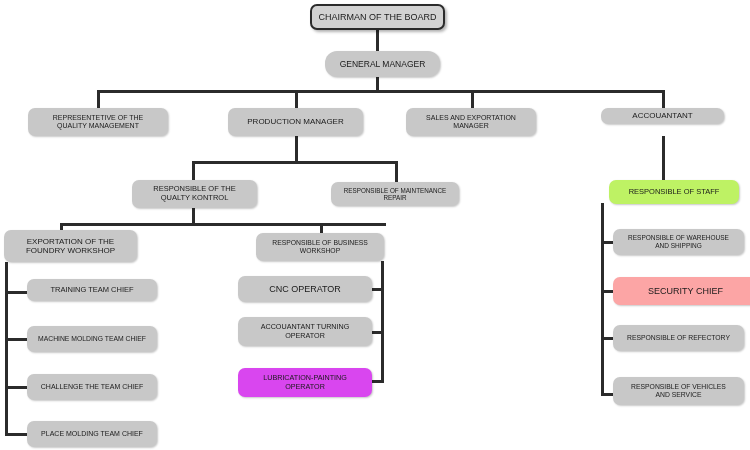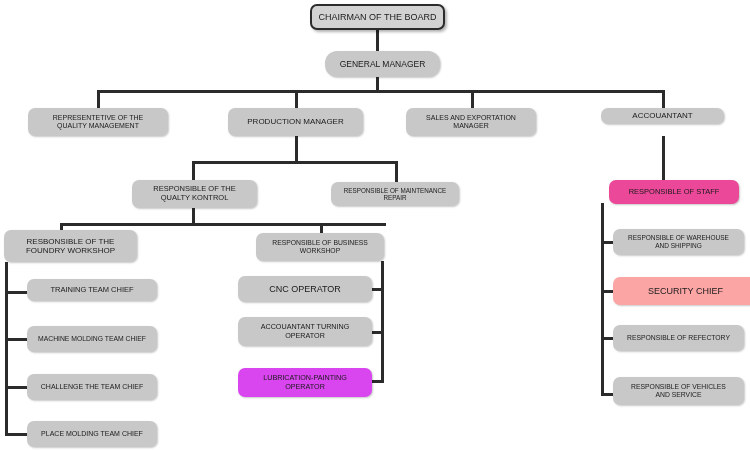--- a/index.html
+++ b/index.html
@@ -107,25 +107,25 @@
         <span class="node-label">ACCOUANTANT</span>
       </div>
       <div class="node" style="left: 132px; top: 180px; width: 125px; height: 28px; font-size: 7.5px; background: rgb(200, 200, 200); color: rgb(26, 26, 26);">
         <span class="node-label">RESPONSIBLE OF THE
 QUALTY KONTROL</span>
       </div>
       <div class="node" style="left: 331px; top: 182px; width: 128px; height: 24px; font-size: 6.3px; background: rgb(200, 200, 200); color: rgb(26, 26, 26);">
         <span class="node-label">RESPONSIBLE OF MAINTENANCE
 REPAIR</span>
       </div>
-      <div class="node" style="left: 609px; top: 180px; width: 130px; height: 24px; font-size: 7.5px; background: #ec4899; color: rgb(26, 26, 26);">
+      <div class="node" style="left: 609px; top: 180px; width: 130px; height: 24px; font-size: 7.5px; background: #bef264; color: rgb(26, 26, 26);">
         <span class="node-label">RESPONSIBLE OF STAFF</span>
       </div>
       <div class="node" style="left: 4px; top: 230px; width: 133px; height: 32px; font-size: 8px; background: rgb(200, 200, 200); color: rgb(26, 26, 26);">
-        <span class="node-label">RESBONSIBLE OF THE
+        <span class="node-label">EXPORTATION OF THE
 FOUNDRY WORKSHOP</span>
       </div>
       <div class="node" style="left: 256px; top: 233px; width: 128px; height: 28px; font-size: 6.8px; background: rgb(200, 200, 200); color: rgb(26, 26, 26);">
         <span class="node-label">RESPONSIBLE OF BUSINESS
 WORKSHOP</span>
       </div>
       <div class="node" style="left: 27px; top: 279px; width: 130px; height: 22px; font-size: 7.5px; background: rgb(200, 200, 200); color: rgb(26, 26, 26);">
         <span class="node-label">TRAINING TEAM CHIEF</span>
       </div>
       <div class="node" style="left: 27px; top: 326px; width: 130px; height: 26px; font-size: 6.8px; background: rgb(200, 200, 200); color: rgb(26, 26, 26);">

